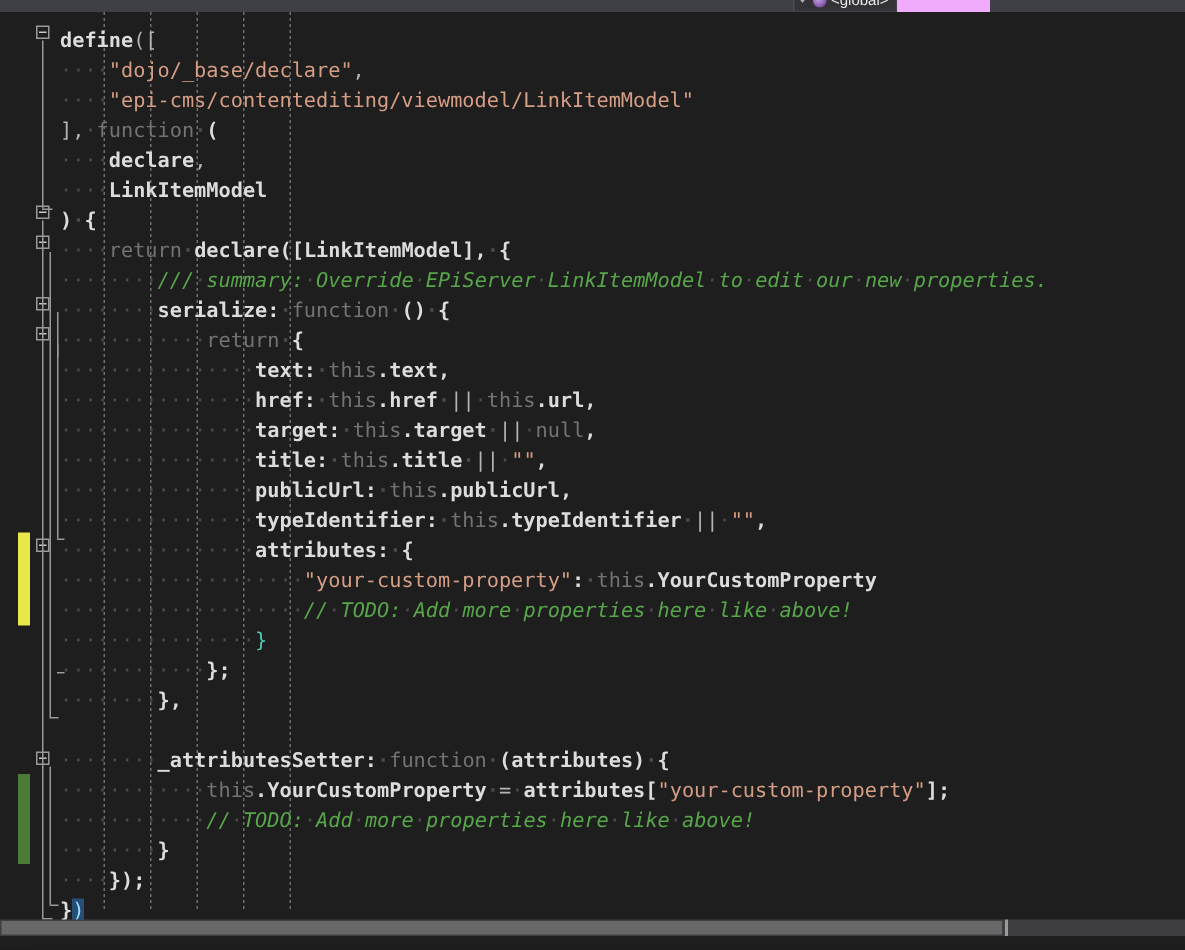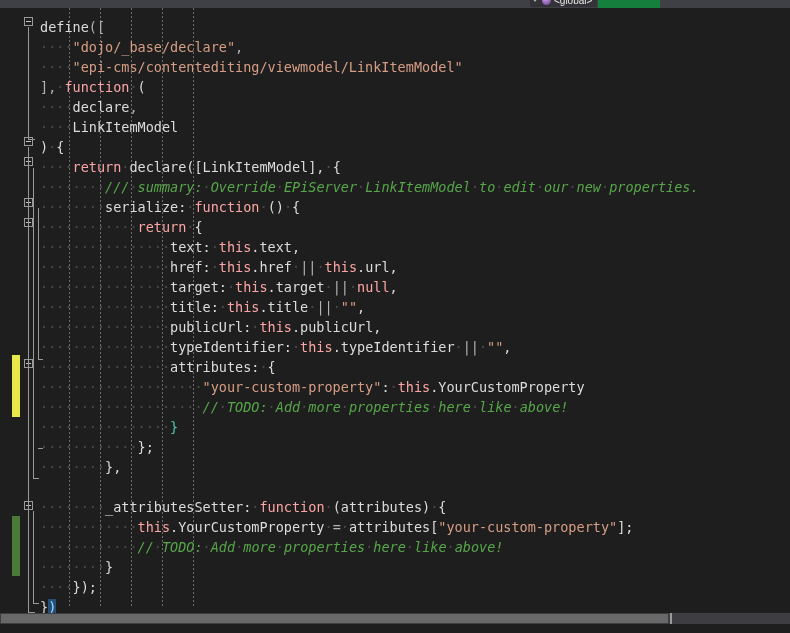--- a/index.html
+++ b/index.html
@@ -7,21 +7,21 @@
   body{
     width:790px;height:633px;overflow:hidden;
     background:#1e1e1e;
     font-family:"DejaVu Sans Mono","Liberation Mono",monospace;
   }
   #app{position:relative;width:790px;height:633px;background:#1e1e1e;}
 
   
   .navbar{
     position:absolute;left:0;top:0;width:790px;height:8px;
-    background:#15803d;overflow:hidden;
+    background:#f0abfc;overflow:hidden;
   }
   .nav-left{position:absolute;left:0;top:0;width:529px;height:8px;background:#3f3f46;}
   .nav-combo{
     position:absolute;left:529px;top:-8px;height:16px;
     display:flex;align-items:center;gap:3px;
     background:#333337;border:1px solid #3f3f46;
     padding:0 5px 0 2px;box-sizing:border-box;
   }
   .nav-caret{
     width:0;height:0;border-left:3px solid transparent;border-right:3px solid transparent;
@@ -63,22 +63,22 @@
   .code-surface{
     position:absolute;left:40px;top:0;right:0;height:625px;
     font-size:13.5px;line-height:20px;white-space:pre;
   }
   .guide{position:absolute;top:0;width:1px;height:600px;
     background:repeating-linear-gradient(to bottom,#6e6e6e 0 2px,transparent 2px 4px);}
 
   .line{position:absolute;left:0;height:20px;line-height:20px;white-space:pre;}
 
   
-  .pln{color:#dcdcdc;}
-  .kw {color:#fca5a5;text-align:center;}
+  .pln{color:#dcdcdc;font-weight:bold;}
+  .kw {color:#737373;text-align:center;}
   .str{color:#d69d85;}
   .com{color:#57a64a;font-style:italic;}
   .brc{color:#4ec9b0;}
   .ws {color:#4a4a4a;}
   .opr{color:#b4b4b4;}
 
   
   .hscroll{
     position:absolute;left:0;bottom:9px;width:790px;height:11px;background:#3e3e42;
   }

